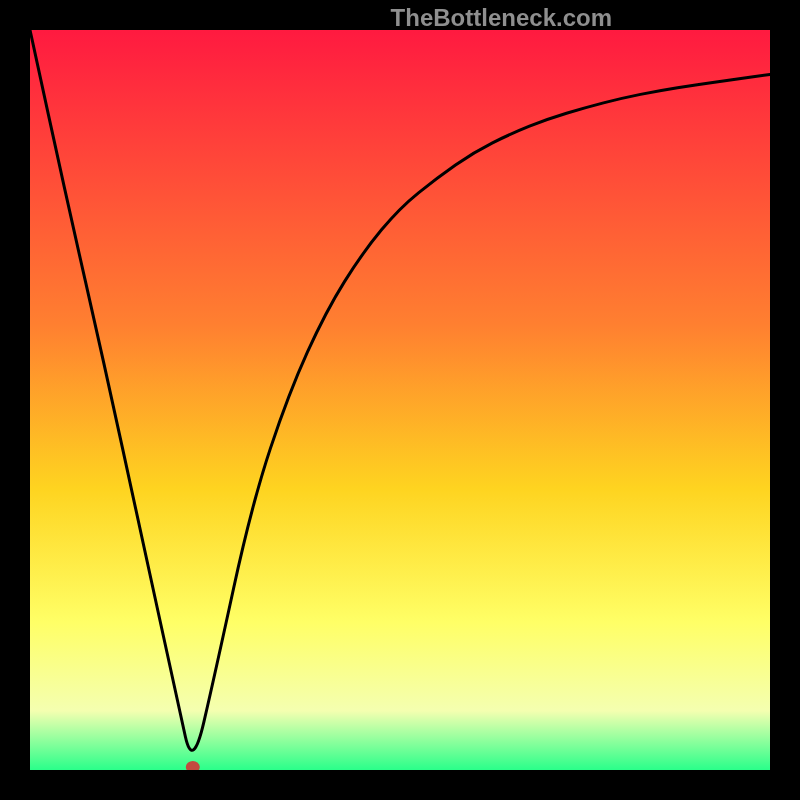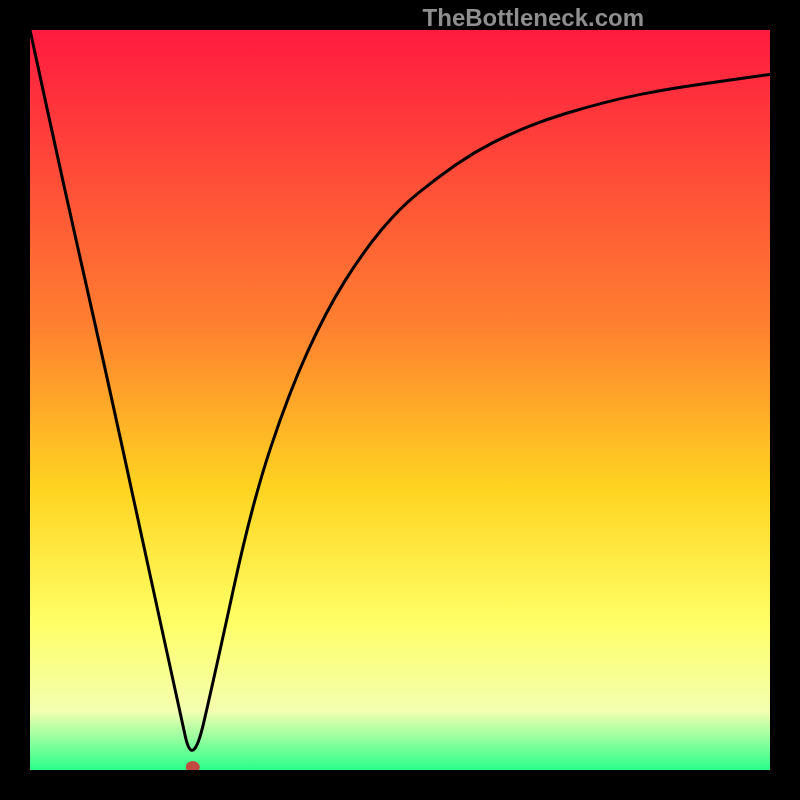--- a/index.html
+++ b/index.html
@@ -8,21 +8,20 @@
     width: 800px;
     height: 800px;
     background: #000;
     overflow: hidden;
   }
   .frame {
     position: relative;
     width: 634px;
     height: 800px;
     background: #000;
-    padding-left: 32px;
   }
   .plot-area {
     position: absolute;
     left: 30px;
     top: 30px;
     width: 740px;
     height: 740px;
   }
   .watermark {
     position: absolute;

